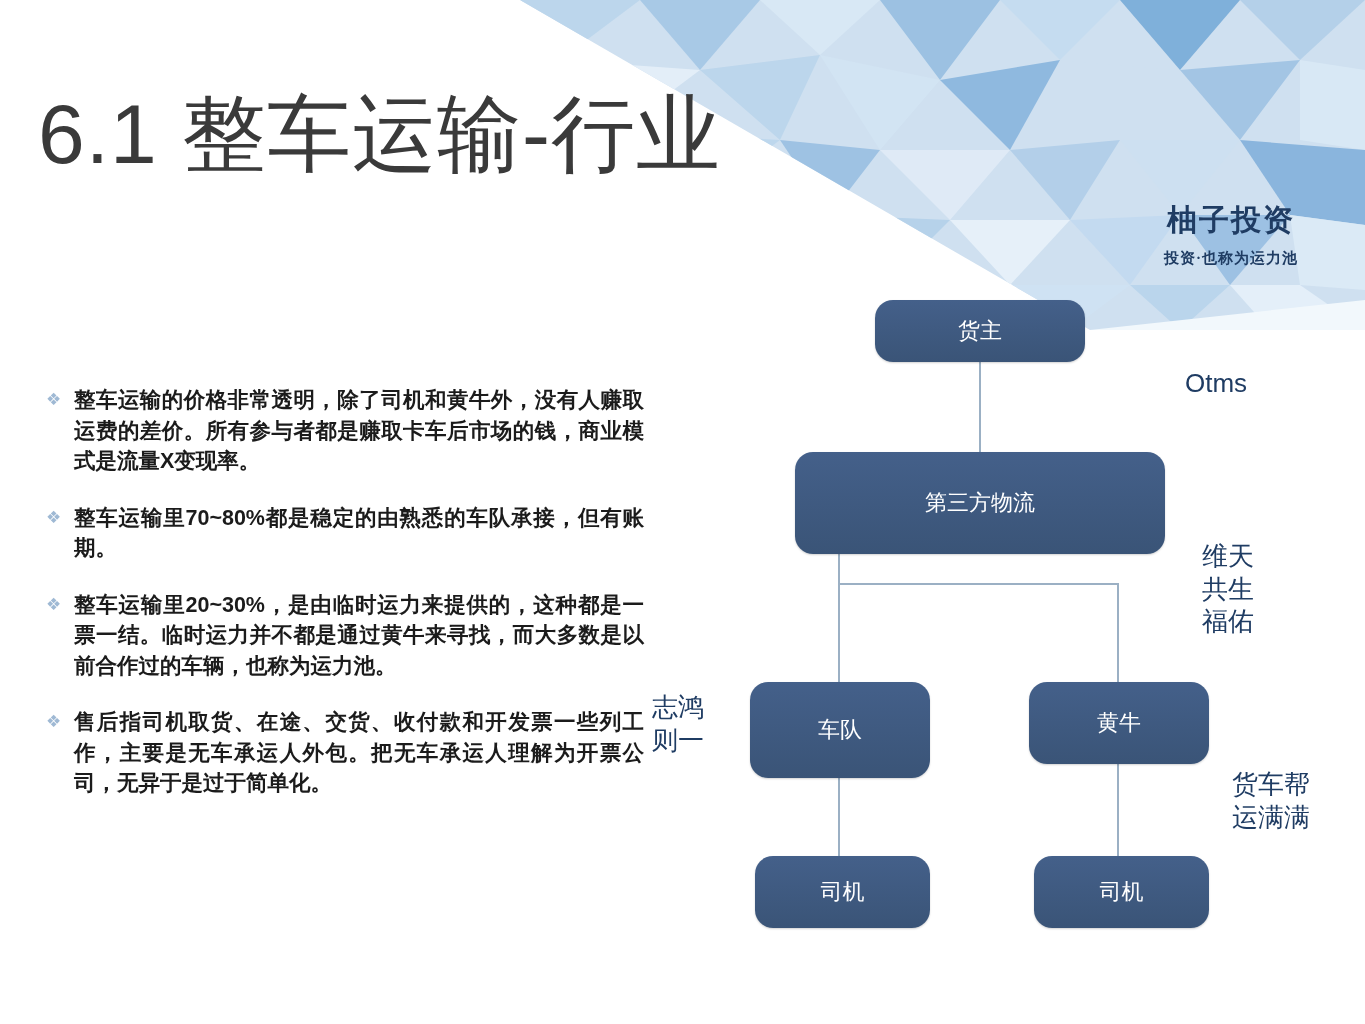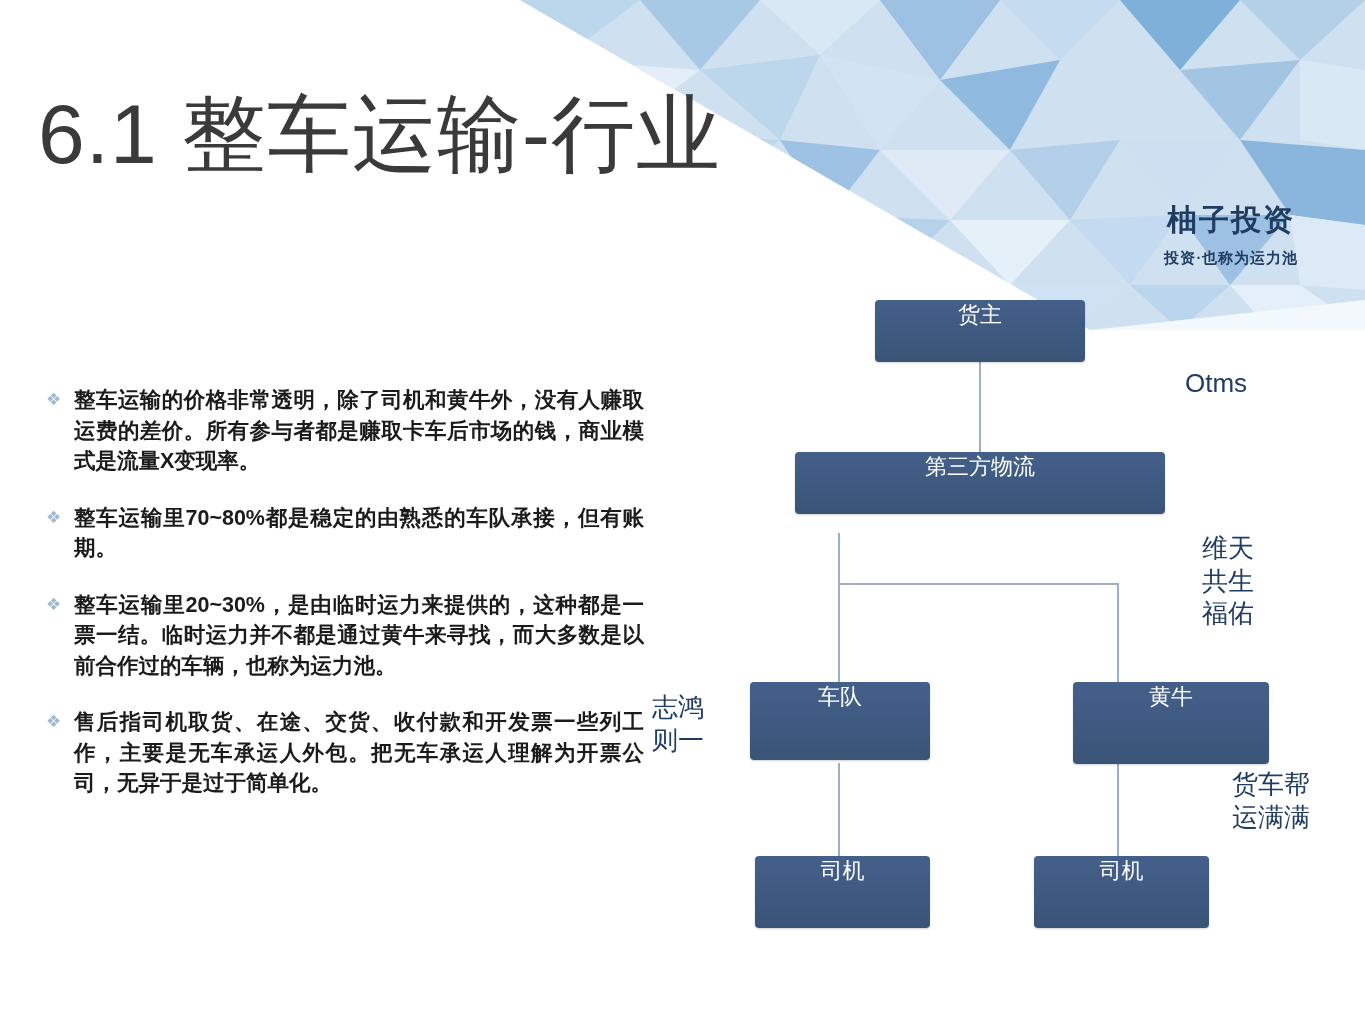--- a/index.html
+++ b/index.html
@@ -94,24 +94,25 @@
     position: absolute;
     left: 640px;
     top: 280px;
     width: 700px;
     height: 680px;
   }
   .node {
     position: absolute;
     background: #3d5a80;
     background: linear-gradient(180deg, #44608a 0%, #3a5477 100%);
-    border-radius: 4px;
+    border-radius: 18px;
     color: #ffffff;
     font-size: 22px;
     display: flex;
+    align-items: center;
     justify-content: center;
     box-shadow: 0 1px 2px rgba(0,0,0,0.18);
   }
   .connector {
     position: absolute;
     background: #9bb0c4;
   }
   .side-label {
     position: absolute;
     color: #1f3c63;
@@ -204,43 +205,43 @@
     <div class="connector" style="left:198px; top:303px; width:2px; height:100px;"></div>
     <div class="connector" style="left:477px; top:303px; width:2px; height:100px;"></div>
 
     <div class="connector" style="left:198px; top:483px; width:2px; height:94px;"></div>
     <div class="connector" style="left:477px; top:483px; width:2px; height:94px;"></div>
 
     <div class="node" style="left:235px; top:20px; width:210px; height:62px;">
       <span>货主</span>
     </div>
 
-    <div class="node" style="left:155px; top:172px; width:370px; height:62px;">
+    <div class="node" style="left:155px; top:172px; width:370px; height:102px;">
       <span>第三方物流</span>
     </div>
 
-    <div class="node" style="left:110px; top:402px; width:180px; height:78px;">
+    <div class="node" style="left:110px; top:402px; width:180px; height:96px;">
       <span>车队</span>
     </div>
 
-    <div class="node" style="left:389px; top:402px; width:196px; height:82px;margin-left:44px;">
+    <div class="node" style="left:389px; top:402px; width:180px; height:82px;">
       <span>黄牛</span>
     </div>
 
     <div class="node" style="left:115px; top:576px; width:175px; height:72px;">
       <span>司机</span>
     </div>
 
     <div class="node" style="left:394px; top:576px; width:175px; height:72px;">
       <span>司机</span>
     </div>
 
     <div class="side-label" style="left:545px; top:87px;">Otms</div>
 
-    <div class="side-label" style="left:562px; top:252px;text-align:center;">维天
+    <div class="side-label" style="left:562px; top:260px;text-align:center;">维天
 共生
 福佑</div>
 
     <div class="side-label" style="left:12px; top:411px;">志鸿
 则一</div>
 
     <div class="side-label" style="left:592px; top:488px;">货车帮
 运满满</div>
 
   </div>

